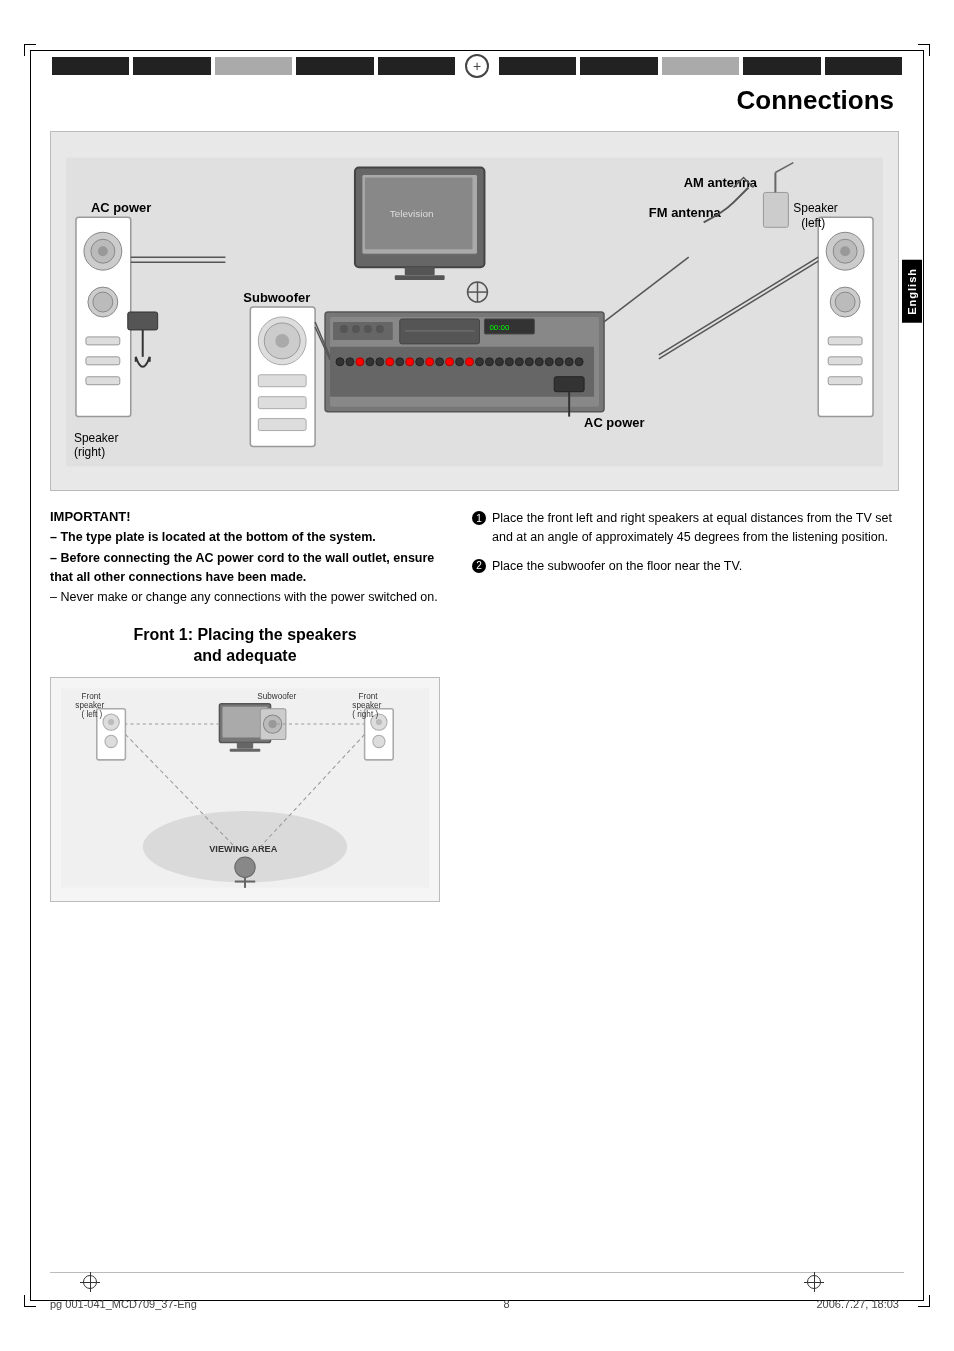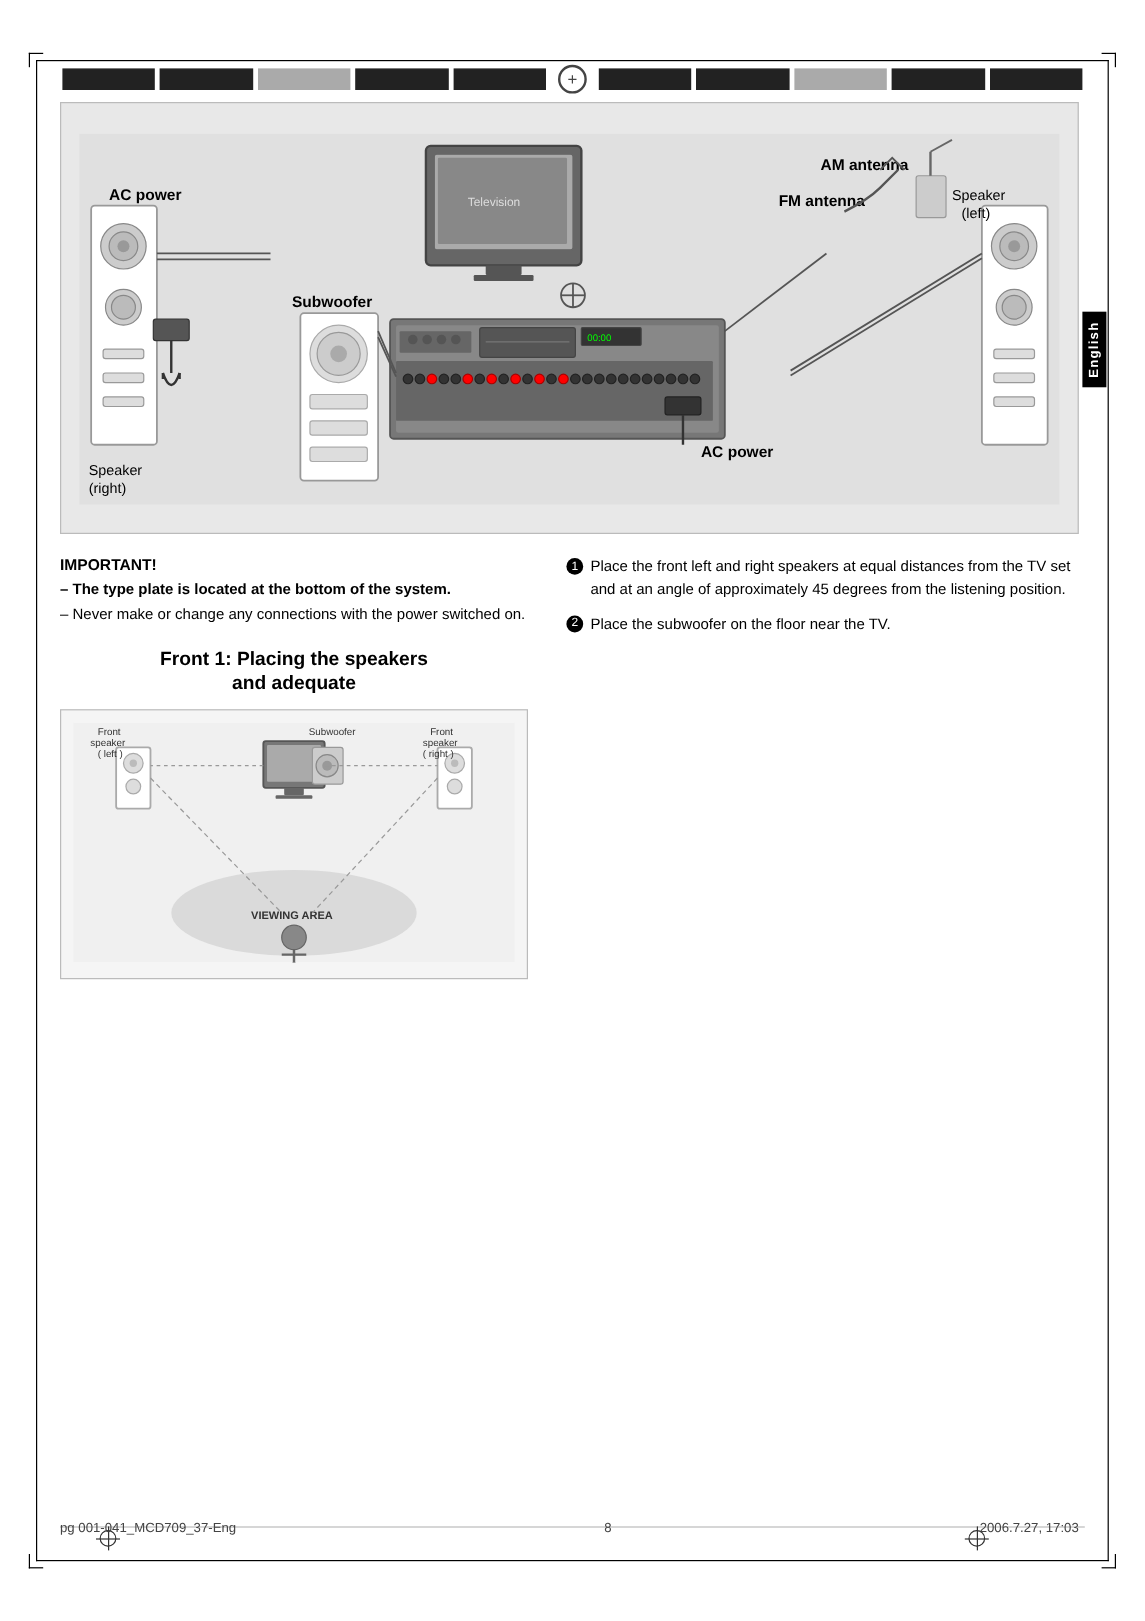--- a/index.html
+++ b/index.html
@@ -230,21 +230,21 @@
     .notes-text {
       font-style: italic;
     }
     .notes-text p {
       margin-bottom: 2px;
     }
 
     
     .footer-bar {
       position: absolute;
-      bottom: 71px;
+      bottom: 41px;
       left: 50px;
       right: 55px;
       display: flex;
       justify-content: space-between;
       align-items: center;
       font-size: 11px;
       color: #444;
     }
 
     
@@ -323,20 +323,21 @@
   <div class="header-bar-segment"></div>
   <div class="header-bar-segment light"></div>
   <div class="header-bar-segment"></div>
   <div class="header-bar-segment"></div>
 </div>
 
 <div class="sidebar-english">English</div>
 
 <div class="main-content">
 
+  <h1 class="page-title">Connections</h1>
 
   <div class="diagram-box">
     <svg class="diagram-svg" viewBox="0 0 820 310" xmlns="http://www.w3.org/2000/svg">
 
       <rect x="0" y="0" width="820" height="310" fill="#e0e0e0"></rect>
 
       <rect x="10" y="60" width="55" height="200" rx="3" fill="#fff" stroke="#999" stroke-width="1.5"></rect>
       <rect x="18" y="75" width="38" height="38" rx="19" fill="#ccc" stroke="#888" stroke-width="1"></rect>
       <circle cx="37" cy="94" r="12" fill="#bbb" stroke="#888" stroke-width="1"></circle>
       <circle cx="37" cy="94" r="5" fill="#999"></circle>
@@ -467,20 +468,21 @@
   </div>
 
   <div class="two-col">
 
     <div class="col-left">
 
       <div class="important-section">
         <div class="important-label">IMPORTANT!</div>
         <div class="important-text">
           <p><strong>–  The type plate is located at the bottom of the system.</strong></p>
+          <p><strong>–  Before connecting the AC power cord to the wall outlet, ensure that all other connections have been made.</strong></p>
           <p>–  Never make or change any connections with the power switched on.</p>
         </div>
       </div>
 
       <div class="step-heading">
         <span>Front 1:   Placing the speakers</span><br>
         <span>and adequate</span>
       </div>
 
       <div class="placement-box">
@@ -565,14 +567,14 @@
 
 <div class="bottom-reg-right">
   <div class="crosshair" style="display:inline-block;width:20px;height:20px;position:relative;">
     <div class="crosshair-circle"></div>
   </div>
 </div>
 
 <div class="footer-bar">
   <span>pg 001-041_MCD709_37-Eng</span>
   <span>8</span>
-  <span>2006.7.27, 17:03</span>
+  <span>2006.7.27, 18:03</span>
 </div>
 
 </body></html>

